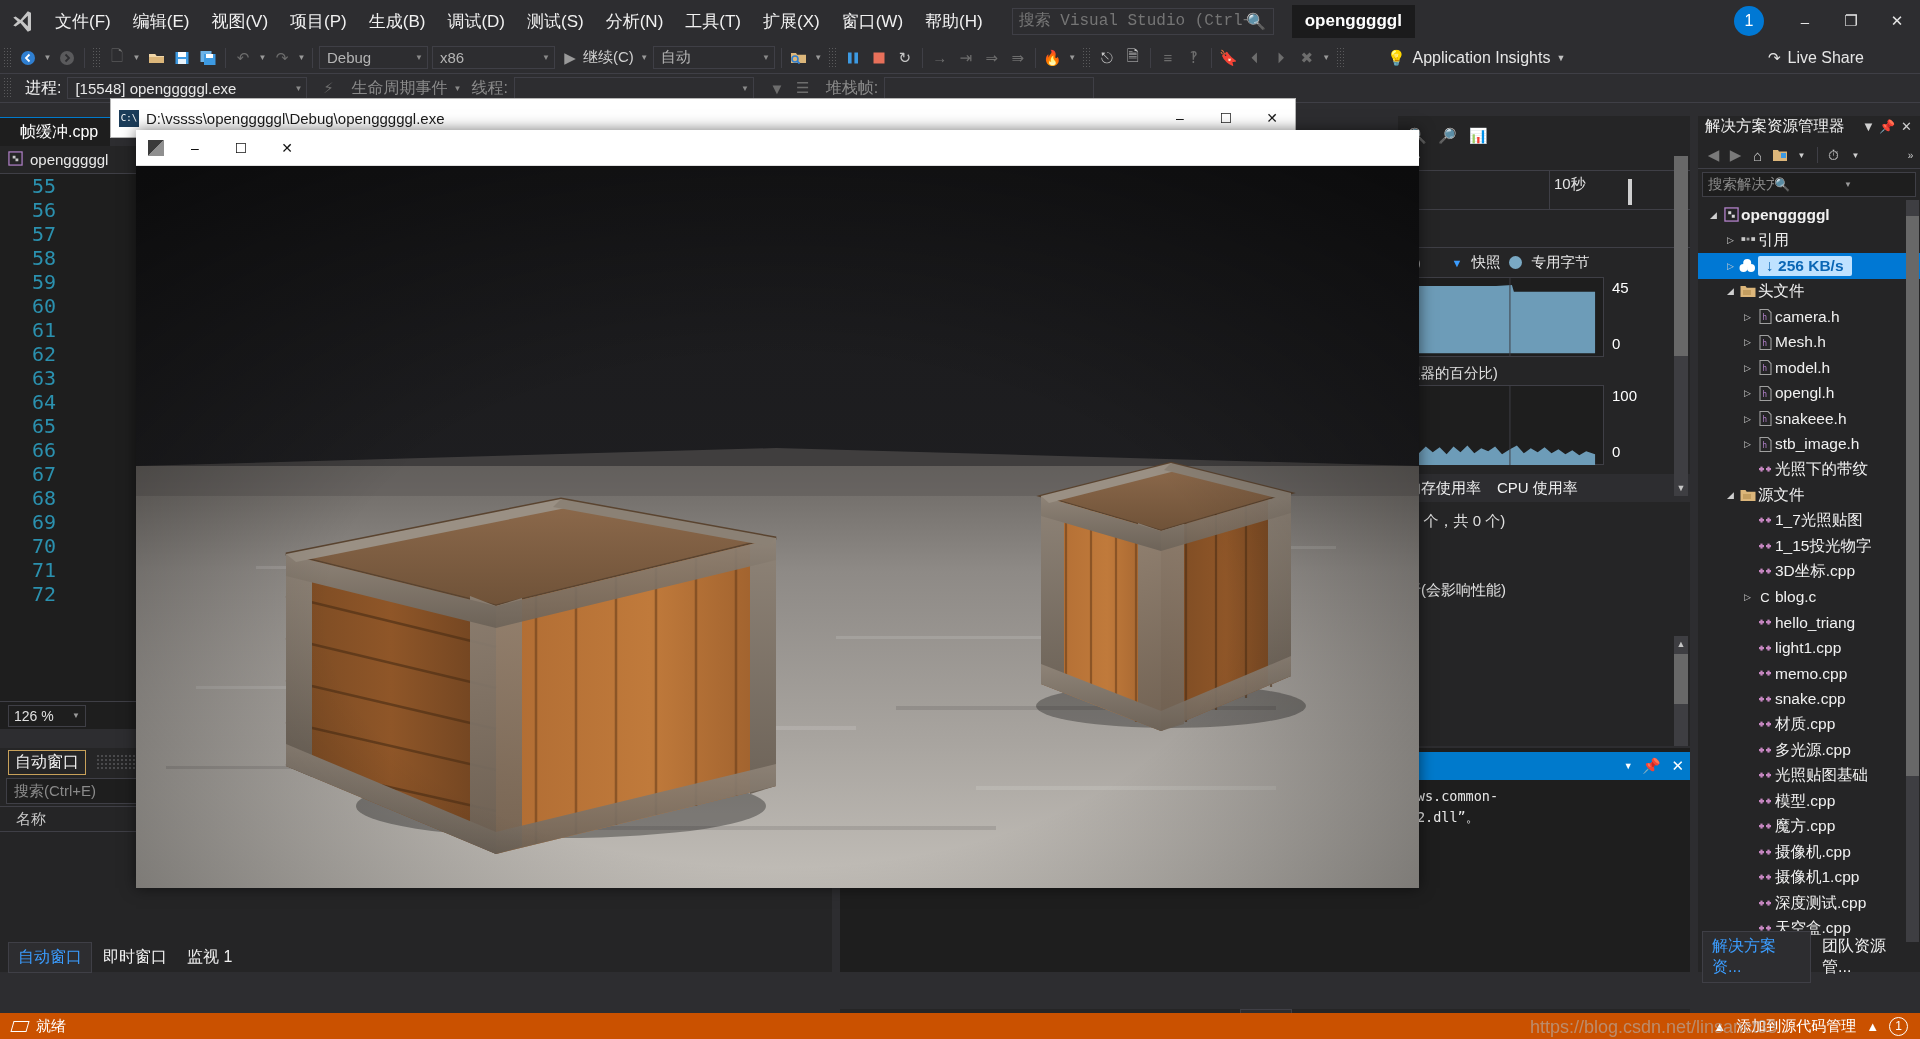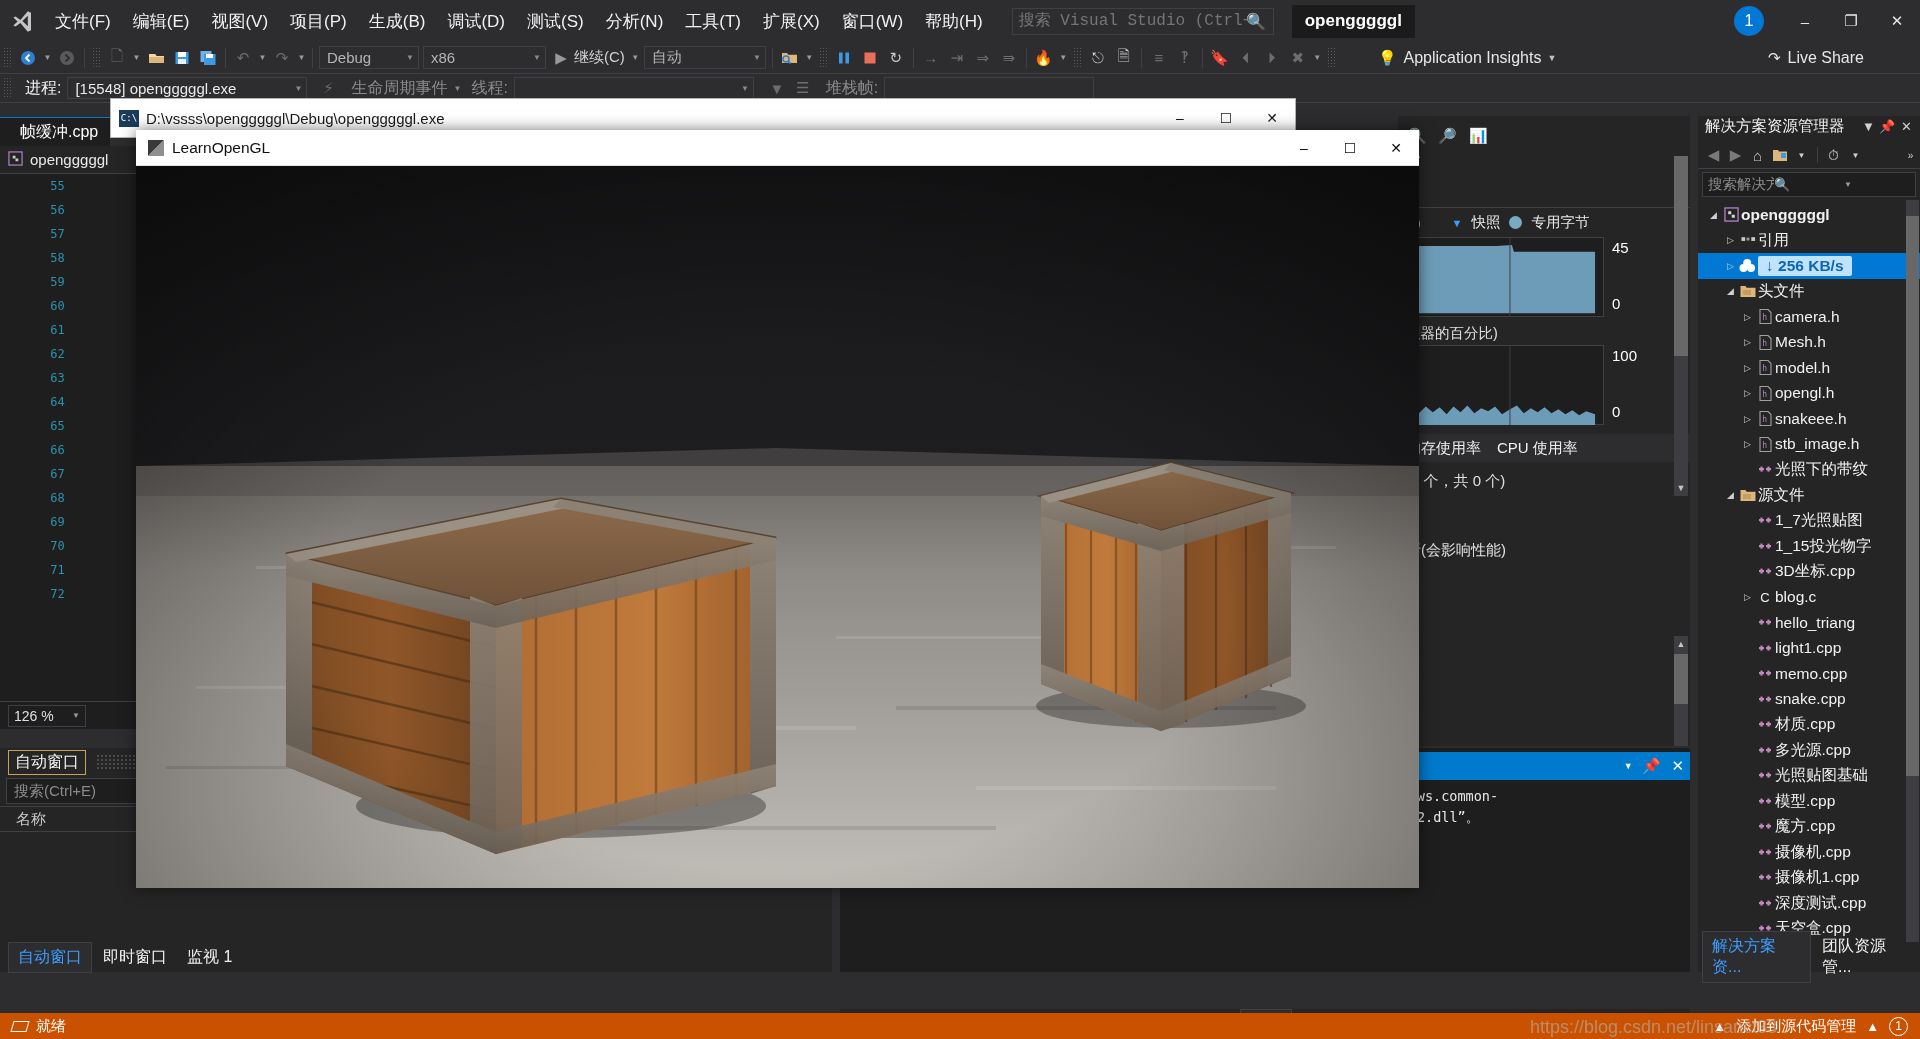--- a/index.html
+++ b/index.html
@@ -60,22 +60,22 @@
   .tabstrip{ height:30px; display:flex; align-items:flex-end; background:#2d2d30; }
   .etab{ height:29px; display:flex; align-items:center; padding:0 12px; color:#f1f1f1;
     font-size:16px; background:#2d2d30; }
   .etab.active{ background:#1e1e1e; color:#ffffff; border-top:1px solid #007acc;padding-left:20px; }
   .bcbar{ height:28px; background:#252526; display:flex; align-items:center; gap:7px;
     padding:0 8px; border-bottom:1px solid #3f3f46; }
   .bc-text{ color:#e8e8e8; font-size:15px; white-space:nowrap; }
   .code-area{ position:relative; height:520px; background:#1e1e1e; overflow:hidden;
     display:flex; }
   .gutter{ width:32px; background:#1e1e1e; }
-  .lnums{ width:56px; text-align:center; padding-right:5px; color:#2b91af;
-    font-family:"DejaVu Sans Mono","Liberation Mono",monospace; font-size:12px; line-height:24px; }
+  .lnums{ width:56px; text-align:left; padding-right:5px; color:#2b91af;
+    font-family:"DejaVu Sans Mono","Liberation Mono",monospace; font-size:20px; line-height:24px; }
   .zoomrow{ position:absolute; left:0; bottom:0; width:832px; height:28px;
     background:#1e1e1e; display:flex; align-items:center; border-top:1px solid #3f3f46;}
   .zoomsel{ margin-left:8px; width:78px; height:22px; border:1px solid #3f3f46;
     color:#e0e0e0; font-size:14px; display:flex; align-items:center;
     justify-content:space-between; padding:0 5px; }
 
   
   .autos{ position:absolute; left:0; top:748px; width:832px; height:224px; background:#252526; }
   .panel-head{ height:28px; display:flex; align-items:center; padding:0 8px;
     background:#252526; }
@@ -252,21 +252,21 @@
           <rect x="6" y="4" width="7" height="4" fill="#fff"></rect>
         </svg>
     </div>
     <div class="tb-sep"></div>
     <div class="tb-btn dis">↶</div>
     <div class="tb-arrow">▼</div>
     <div class="tb-btn dis">↷</div>
     <div class="tb-arrow">▼</div>
     <div class="tb-sep"></div>
 
-    <div class="tb-combo" style="width:100px">
+    <div class="tb-combo" style="width:109px">
       <span class="cv">Debug</span>
       <i>▼</i>
     </div>
     <div class="tb-combo" style="width:123px">
       <span class="cv">x86</span>
       <i>▼</i>
     </div>
     <div class="tb-btn" style="color:#9a9a9a">▶</div>
     <span class="tb-text" style="margin-right:4px">继续(C)</span>
     <div class="tb-arrow">▼</div>
@@ -439,20 +439,25 @@
     </div>
 
   <div class="diag">
 
     <div class="diag-tb" style="padding-top:8px">
       <span style="color:#c5c5c5;font-size:15px">🔍</span>
       <span style="color:#c5c5c5;font-size:15px">🔎</span>
       <span style="color:#c5c5c5;font-size:15px">📊</span>
     </div>
     <div style="padding:2px 8px;color:#d6d6d6;font-size:14px">秒</div>
+    <div style="position:relative;height:40px;border-top:1px solid #3f3f46;border-bottom:1px solid #3f3f46">
+      <div style="position:absolute;left:151px;top:0;bottom:0;width:1px;background:#3f3f46"></div>
+      <div style="position:absolute;left:156px;top:4px;color:#e4e4e4;font-size:15px">10秒</div>
+      <div style="position:absolute;right:58px;top:8px;width:4px;height:26px;background:#cfcfcf"></div>
+    </div>
     <div style="height:38px;border-bottom:1px solid #3f3f46"></div>
     <div style="display:flex;align-items:center;gap:9px;padding:5px 8px">
       <span style="color:#e0e0e0;font-size:14.5px">B)</span>
       <span style="margin-left:22px;color:#3b9dff;font-size:11px">▼</span>
       <span style="color:#e8e8e8;font-size:14.5px">快照</span>
       <span style="width:13px;height:13px;border-radius:50%;background:#7aa9c4"></span>
       <span style="color:#e8e8e8;font-size:14.5px">专用字节</span>
     </div>
     <div style="position:relative;margin:0 8px">
       <div class="graph-box" style="width:198px;height:80px">
@@ -940,21 +945,20 @@
       <div class="ctitle">D:\vssss\opengggggl\Debug\opengggggl.exe</div>
       <div class="cbtn">–</div>
       <div class="cbtn">☐</div>
       <div class="cbtn close">✕</div>
     </div>
   </div>
 
   <div class="glwin">
     <div class="gl-bar">
       <div class="gl-icon"></div>
-      <div class="gl-title">LearnOpenGL</div>
       <div class="gl-btn">–</div>
       <div class="gl-btn">☐</div>
       <div class="gl-btn close">✕</div>
     </div>
     <svg class="gl-canvas" viewBox="0 0 1283 722" preserveAspectRatio="none">
       <defs>
         <linearGradient id="skyg" x1="0" y1="0" x2="0" y2="1">
           <stop offset="0" stop-color="#1a1a1c"></stop>
             <stop offset="1" stop-color="#232326"></stop>
         </linearGradient>

